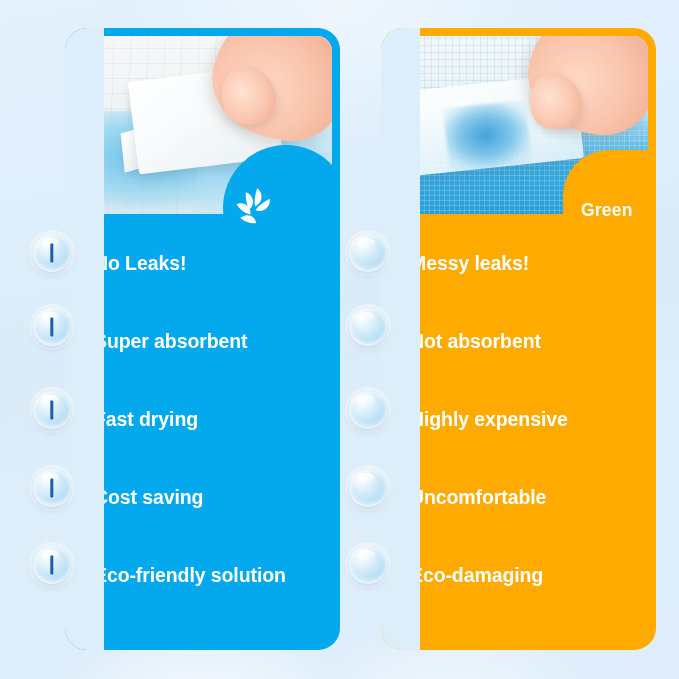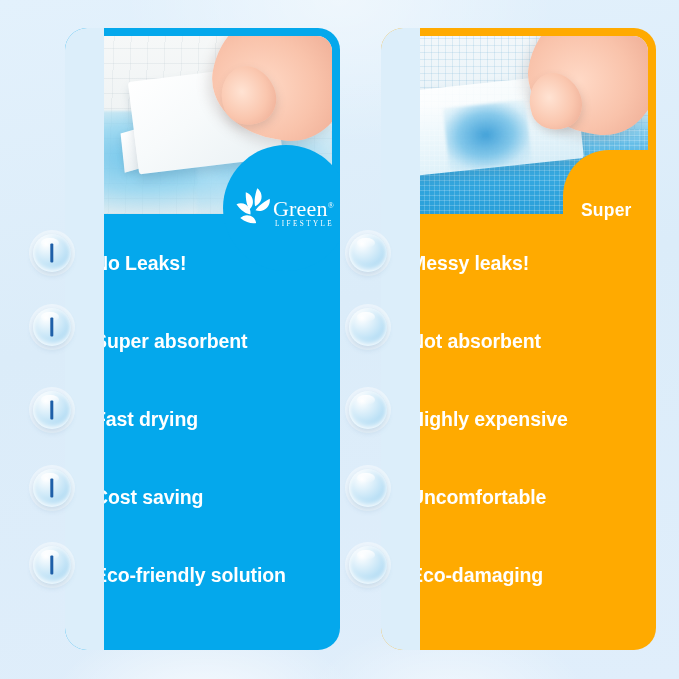--- a/index.html
+++ b/index.html
@@ -346,24 +346,20 @@
       <div class="brand-inner">
         <svg class="leaf-mark" viewBox="0 0 40 46">
           <g fill="#ffffff">
             <path d="M24.5 2.2c4.6 3.4 6.0 9.8 3.0 14.6-1.3 2.1-3.2 3.5-5.3 4.3-1.0-4.6-0.6-10.6 2.3-18.9z"></path>
             <path d="M37.6 13.2c0.9 5.6-2.6 11.2-8.2 12.6-2.4 0.6-4.7 0.4-6.8-0.4 2.6-3.9 7.1-8.0 15.0-12.2z"></path>
             <path d="M12.4 6.4c5.3 1.5 8.6 7.1 7.3 12.5-0.5 2.3-1.8 4.3-3.4 5.7-2.5-4.0-4.2-9.8-3.9-18.2z"></path>
             <path d="M2.6 19.0c4.9-2.5 11.0-0.6 13.6 4.3 1.1 2.1 1.4 4.4 1.1 6.5-4.6-0.9-9.9-3.6-14.7-10.8z"></path>
             <path d="M6.6 33.6c3.6-3.9 9.8-4.1 13.7-0.5 1.7 1.6 2.7 3.6 3.0 5.7-4.6 0.7-10.6-0.2-16.7-5.2z"></path>
           </g>
         </svg>
-        <div class="brand-text">
-          <div class="brand-name"><span>Green</span><span class="tm">®</span></div>
-          <div class="brand-sub">LIFESTYLE</div>
-        </div>
       </div>
     </div>
 
     <div class="features">
       <div class="feature-row">
         <span class="feature-label">No Leaks!</span>
       </div>
       <div class="feature-row">
         <span class="feature-label">Super absorbent</span>
       </div>
@@ -401,21 +397,21 @@
         <div class="wet-b"></div>
         <div class="wet-b-tex"></div>
         <div class="wipe-b"></div>
         <div class="stain-b"></div>
         <div class="hand-b"></div>
         <div class="thumb-b"></div>
       </div>
     </div>
 
     <div class="other-notch"></div>
-    <div class="other-label">Super</div>
+    <div class="other-label">Green</div>
 
     <div class="features">
       <div class="feature-row">
         <span class="feature-label">Messy leaks!</span>
       </div>
       <div class="feature-row">
         <span class="feature-label">Not absorbent</span>
       </div>
       <div class="feature-row">
         <span class="feature-label">Highly expensive</span>

